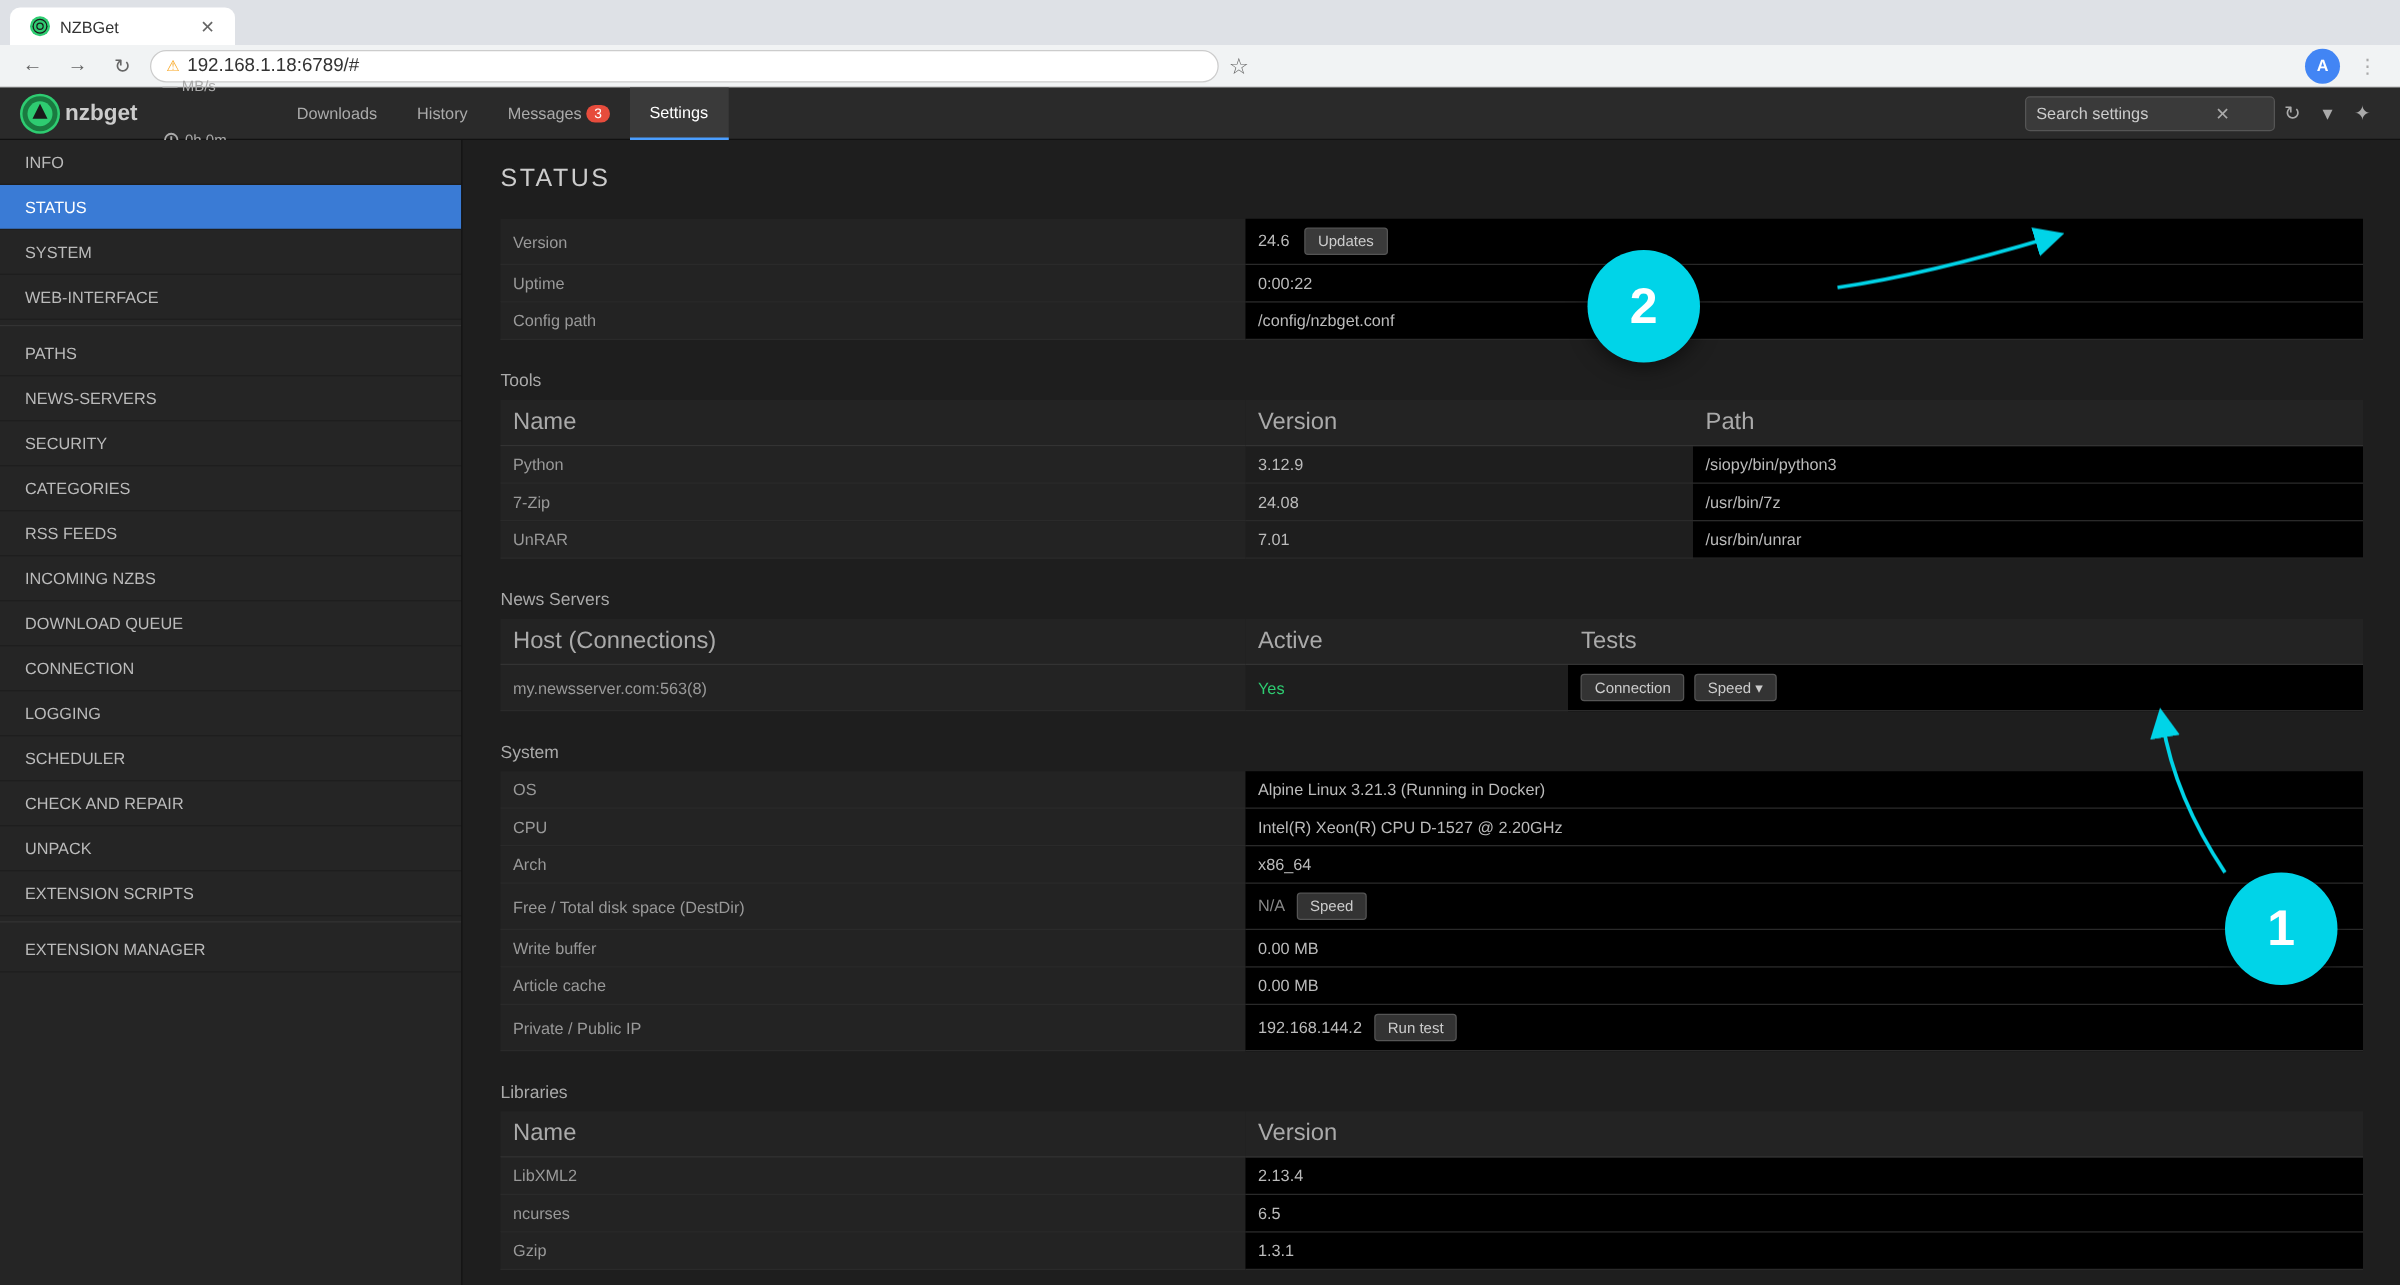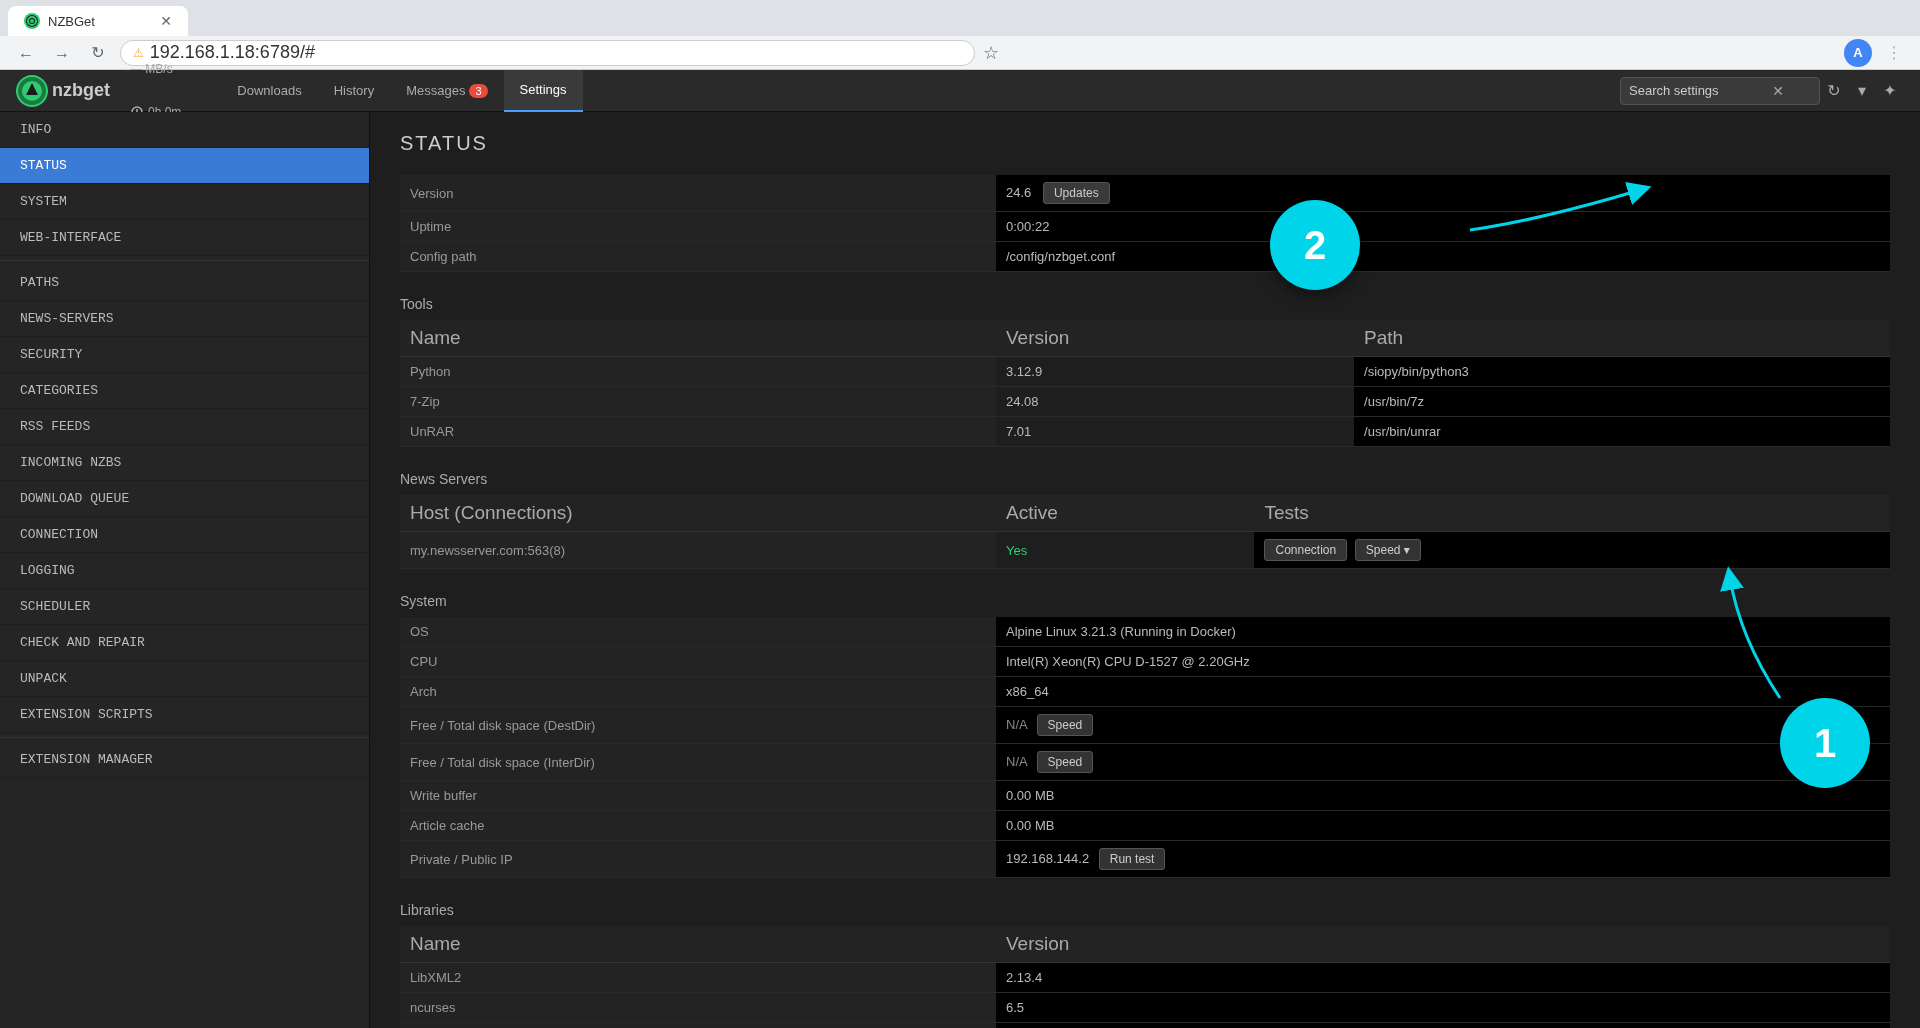--- a/index.html
+++ b/index.html
@@ -8,21 +8,21 @@
     
     .browser-chrome { background: #dee1e6; height: 70px; display: flex; flex-direction: column; }
     .browser-tabs { background: #dee1e6; height: 36px; display: flex; align-items: flex-end; padding: 0 8px; }
     .browser-tab { background: #fff; border-radius: 8px 8px 0 0; padding: 0 16px; height: 30px; display: flex; align-items: center; gap: 8px; font-size: 13px; color: #333; min-width: 180px; }
     .browser-tab .tab-favicon { width: 16px; height: 16px; background: #2ecc71; border-radius: 50%; display: flex; align-items: center; justify-content: center; font-size: 10px; color: white; font-weight: bold; }
     .browser-tab .tab-close { margin-left: auto; color: #666; cursor: pointer; font-size: 14px; }
     .browser-toolbar { background: #f1f3f4; height: 34px; display: flex; align-items: center; padding: 0 12px; gap: 8px; border-bottom: 1px solid #ccc; }
     .nav-btn { background: none; border: none; color: #666; font-size: 16px; cursor: pointer; width: 28px; height: 28px; display: flex; align-items: center; justify-content: center; border-radius: 50%; }
     .address-bar { flex: 1; background: #fff; border: 1px solid #ccc; border-radius: 20px; height: 26px; padding: 0 12px; font-size: 13px; color: #333; display: flex; align-items: center; gap: 6px; max-width: 900px; }
     .address-bar .lock-icon { color: #f9a825; font-size: 12px; }
-    .address-text { color: #333; font-size: 18px; }
+    .address-text { color: #333; font-size: 15px; }
     .bookmark-btn { background: none; border: none; color: #666; font-size: 18px; cursor: pointer; }
     .profile-btn { width: 28px; height: 28px; background: #4285f4; border-radius: 50%; color: white; font-size: 13px; font-weight: bold; border: none; cursor: pointer; display: flex; align-items: center; justify-content: center; }
 
     
     .app { display: flex; flex-direction: column; height: calc(1028px - 70px); background: #1e1e1e; }
 
     
     .app-nav { background: #2a2a2a; height: 42px; display: flex; align-items: center; padding: 0 16px; border-bottom: 1px solid #111; gap: 0; }
     .app-logo { color: #ccc; font-size: 22px; font-weight: bold; margin-right: 20px; display: flex; align-items: center; gap: 4px; }
     .app-logo .logo-icon { width: 32px; height: 32px; background: #2ecc71; border-radius: 50%; display: flex; align-items: center; justify-content: center; position: relative; }
@@ -34,21 +34,21 @@
     .nav-spacer { flex: 1; }
     .search-settings-wrapper { position: relative; display: flex; align-items: center; }
     .search-settings { background: #3a3a3a; border: 1px solid #555; color: #ccc; padding: 4px 30px 4px 8px; border-radius: 4px; font-size: 13px; width: 200px; height: 28px; }
     .search-clear { position: absolute; right: 36px; color: #aaa; cursor: pointer; font-size: 14px; top: 50%; transform: translateY(-50%); }
     .nav-icon-btn { background: none; border: none; color: #aaa; font-size: 16px; cursor: pointer; width: 28px; height: 28px; display: flex; align-items: center; justify-content: center; }
 
     
     .main-layout { display: flex; flex: 1; overflow: hidden; }
 
     
-    .sidebar { width: 370px; background: #252525; border-right: 1px solid #111; overflow-y: auto; flex-shrink: 0; font-family: Liberation Mono, monospace; }
+    .sidebar { width: 370px; background: #252525; border-right: 1px solid #111; overflow-y: auto; flex-shrink: 0; }
     .sidebar-item { padding: 10px 20px; font-size: 13px; color: #bbb; cursor: pointer; border-bottom: 1px solid #1e1e1e; }
     .sidebar-item.active { background: #3a7bd5; color: #fff; }
     .sidebar-divider { height: 1px; background: #333; margin: 4px 0; }
 
     
     .content { flex: 1; overflow-y: auto; padding: 20px 30px; background: #1e1e1e; }
 
     
     .page-title { font-size: 20px; color: #ccc; font-weight: normal; margin-bottom: 20px; text-transform: uppercase; letter-spacing: 2px; }
 
@@ -273,27 +273,20 @@
               <td>x86_64</td>
             </tr>
             <tr>
               <td>Free / Total disk space (DestDir)</td>
               <td>
                 <span class="status-na">N/A</span>
                 <button class="btn" style="margin-left:6px;">Speed</button>
               </td>
             </tr>
             <tr>
-              <td>Free / Total disk space (InterDir)</td>
-              <td>
-                <span class="status-na">N/A</span>
-                <button class="btn" style="margin-left:6px;">Speed</button>
-              </td>
-            </tr>
-            <tr>
               <td>Write buffer</td>
               <td>0.00 MB</td>
             </tr>
             <tr>
               <td>Article cache</td>
               <td>0.00 MB</td>
             </tr>
             <tr>
               <td>Private / Public IP</td>
               <td>

